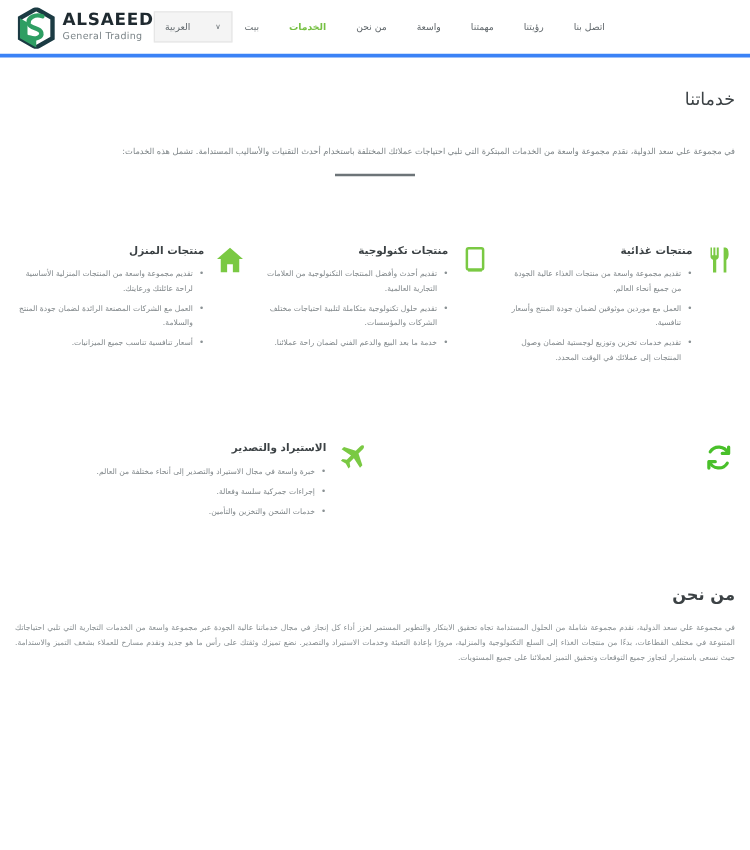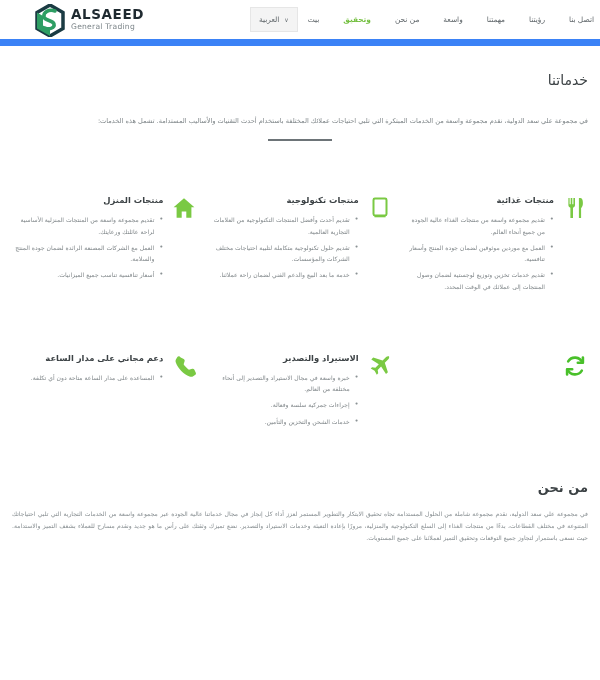--- a/index.html
+++ b/index.html
@@ -14,25 +14,25 @@
     font-family: "DejaVu Sans", "Liberation Sans", sans-serif;
     background: #ffffff;
     color: #555b5e;
     direction: rtl;
   }
 
   
   .site-header {
     height: 46px;
     background: #ffffff;
-    border-bottom: 7px solid #3b82f6;
-    display: flex;
-    align-items: center;
-    justify-content: space-between;
-    padding: 0 6px 0 21px;
+    border-bottom: 3px solid #3b82f6;
+    display: flex;
+    align-items: center;
+    justify-content: flex-start;
+    padding: 0 6px 0 0;
     direction: ltr;
   }
 
   .brand {
     display: flex;
     align-items: center;
     gap: 6px;
     padding-left: 14px;
     direction: ltr;
   }
@@ -79,21 +79,21 @@
     white-space: nowrap;
     cursor: pointer;
     line-height: 1;
   }
 
   .nav-link.is-active { color: #76c043; font-weight: 700; }
 
   .lang-select {
     display: flex;
     align-items: center;
-    gap: 5px;
+    gap: 20px;
     background: #f4f4f4;
     border: 1px solid #e6e6e6;
     padding: 7px 8px;
     font-size: 7.4px;
     color: #5d6468;
     cursor: pointer;
     direction: rtl;
     min-width: 44px;
     justify-content: space-between;
   }
@@ -228,21 +228,21 @@
     </span>
     <span class="brand-text">
       <span class="brand-name">ALSAEED</span>
       <span class="brand-sub">General Trading</span>
     </span>
   </a>
 
   <div class="header-right">
     <nav class="main-nav">
       <a class="nav-link">بيت</a>
-      <a class="nav-link is-active">وتحقيق</a>
+      <a class="nav-link is-active">الخدمات</a>
       <a class="nav-link">من نحن</a>
       <a class="nav-link">واسعة</a>
       <a class="nav-link">مهمتنا</a>
       <a class="nav-link">رؤيتنا</a>
       <a class="nav-link">اتصل بنا</a>
     </nav>
 
     <div class="lang-select">
       <span class="chev">∨</span>
       <span>العربية</span>
@@ -333,33 +333,20 @@
       <div class="card-body">
         <h3 class="card-title">الاستيراد والتصدير</h3>
         <ul class="card-list">
           <li>خبرة واسعة في مجال الاستيراد والتصدير إلى أنحاء مختلفة من العالم.</li>
           <li>إجراءات جمركية سلسة وفعالة.</li>
           <li>خدمات الشحن والتخزين والتأمين.</li>
         </ul>
       </div>
     </article>
 
-    <article class="service-card">
-      <span class="card-icon">
-        <svg viewBox="0 0 24 24" fill="#7ac943" aria-hidden="true">
-          <path d="M7.6 2.5c-.9-.4-1.9 0-2.4.8L3.9 5.5c-.5.9-.5 2 0 3.3 1.1 3 3 5.8 5.4 8.2s5.2 4.3 8.2 5.4c1.3.5 2.4.5 3.3 0l2.2-1.3c.8-.5 1.2-1.5.8-2.4l-1.4-3c-.4-.8-1.3-1.2-2.2-.9l-2.5.8c-.6.2-1.2 0-1.6-.4l-3.9-3.9c-.4-.4-.6-1-.4-1.6l.8-2.5c.3-.9-.1-1.8-.9-2.2l-3-1.4z"></path>
-        </svg>
-      </span>
-      <div class="card-body">
-        <h3 class="card-title">دعم مجاني على مدار الساعة</h3>
-        <ul class="card-list">
-          <li>المساعدة على مدار الساعة متاحة دون أي تكلفة.</li>
-        </ul>
-      </div>
-    </article>
 
   </div>
 
 </section>
 
 <section class="about">
   <h2 class="about-title">من نحن</h2>
   <p class="about-para">في مجموعة علي سعد الدولية، نقدم مجموعة شاملة من الحلول المستدامة تجاه تحقيق الابتكار والتطوير المستمر لعزز أداء كل إنجاز في مجال خدماتنا عالية الجودة عبر مجموعة واسعة من الخدمات التجارية التي تلبي احتياجاتك المتنوعة في مختلف القطاعات، بدءًا من منتجات الغذاء إلى السلع التكنولوجية والمنزلية، مرورًا بإعادة التعبئة وخدمات الاستيراد والتصدير. نضع تميزك وثقتك على رأس ما هو جديد ونقدم مسارح للعملاء بشغف التميز والاستدامة. حيث نسعى باستمرار لتجاوز جميع التوقعات وتحقيق التميز لعملائنا على جميع المستويات.</p>
 </section>
 

